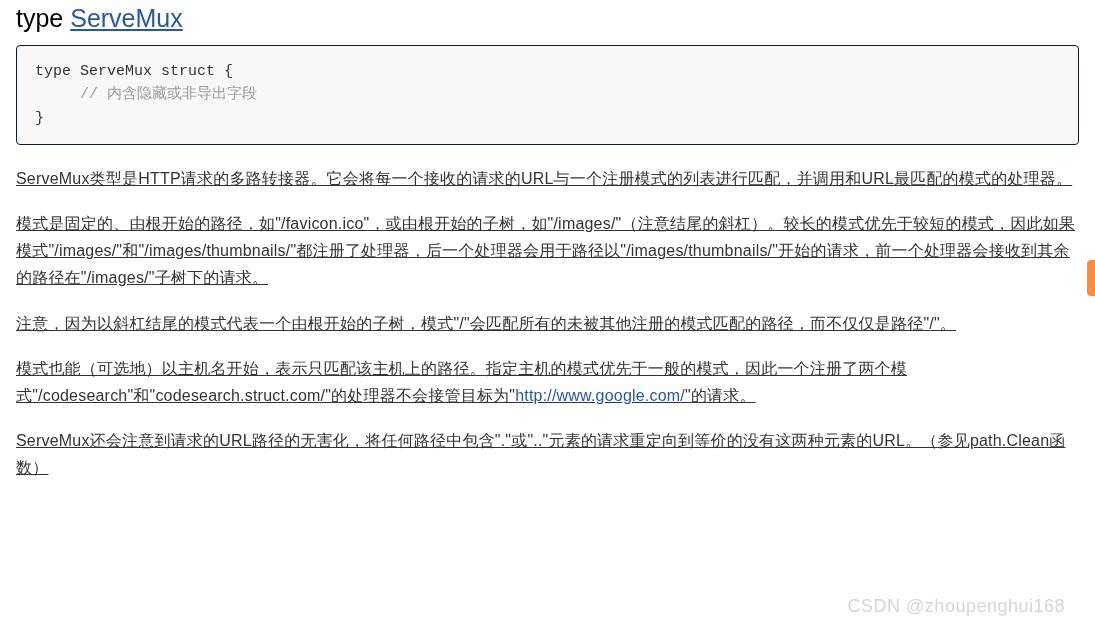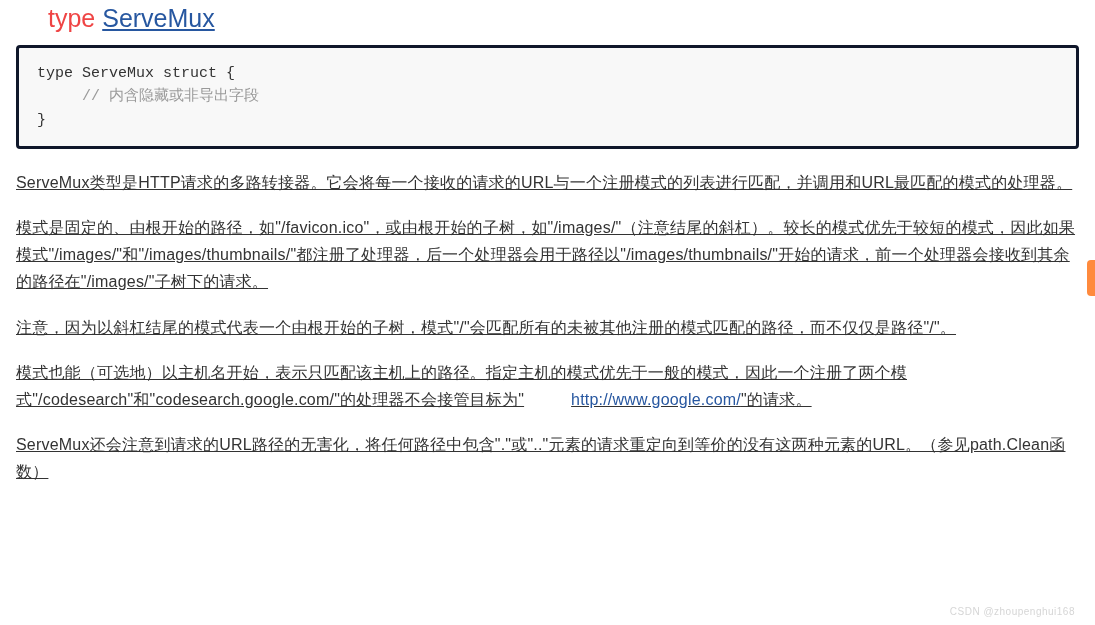--- a/index.html
+++ b/index.html
@@ -18,30 +18,29 @@
       position: relative;
     }
     h2.heading {
       font-size: 25px;
       font-weight: 400;
       color: #333;
       margin-bottom: 12px;
       margin-top: 4px;
     }
     h2.heading .keyword {
-      color: #ef4444;
-      margin-left: 32px;
+      color: #000000;
     }
     h2.heading .typename {
       color: #2757a0;
       text-align: center;
     }
     pre.codeblock {
       background: #f8f8f8;
-      border: 3px solid #0f172a;
+      border: 1px solid #0f172a;
       border-radius: 4px;
       padding: 14px 18px;
       margin-bottom: 20px;
       font-family: "SFMono-Regular", Consolas, "Liberation Mono", Menlo, monospace;
       font-size: 15px;
       line-height: 1.55;
       color: #333;
       white-space: pre;
     }
     pre.codeblock .comment {
@@ -51,28 +50,27 @@
       font-size: 16px;
       line-height: 1.7;
       color: #333;
       margin-bottom: 18px;
       letter-spacing: 0.2px;
       text-decoration: underline;
     }
     a.inline-link {
       color: #2757a0;
       text-decoration: none;
-      margin-left: 47px;
     }
     .watermark {
       position: absolute;
-      right: 20px;
+      right: 30px;
       bottom: 8px;
       color: #c8c8c8;
-      font-size: 10px;
+      font-size: 18px;
       font-family: Arial, sans-serif;
       letter-spacing: 0.5px;
       pointer-events: none;
       user-select: none;
       opacity: 0.75;
       text-align: right;
     }
     .edge-mark {
       position: absolute;
       right: 0;
@@ -96,20 +94,20 @@
 <span class="comment">     // </span><span class="comment">内含隐藏或非导出字段</span>
 <span>}</span></pre>
 
 <p class="para">ServeMux类型是HTTP请求的多路转接器。它会将每一个接收的请求的URL与一个注册模式的列表进行匹配，并调用和URL最匹配的模式的处理器。</p>
 
 <p class="para">模式是固定的、由根开始的路径，如"/favicon.ico"，或由根开始的子树，如"/images/"（注意结尾的斜杠）。较长的模式优先于较短的模式，因此如果模式"/images/"和"/images/thumbnails/"都注册了处理器，后一个处理器会用于路径以"/images/thumbnails/"开始的请求，前一个处理器会接收到其余的路径在"/images/"子树下的请求。</p>
 
 <p class="para">注意，因为以斜杠结尾的模式代表一个由根开始的子树，模式"/"会匹配所有的未被其他注册的模式匹配的路径，而不仅仅是路径"/"。</p>
 
 <p class="para">
-  <span>模式也能（可选地）以主机名开始，表示只匹配该主机上的路径。指定主机的模式优先于一般的模式，因此一个注册了两个模式"/codesearch"和"codesearch.google.com/"的处理器不会接管目标为"</span><a class="inline-link" href="#">http://www.google.com/</a><span>"的请求。</span>
+  <span>模式也能（可选地）以主机名开始，表示只匹配该主机上的路径。指定主机的模式优先于一般的模式，因此一个注册了两个模式"/codesearch"和"codesearch.struct.com/"的处理器不会接管目标为"</span><a class="inline-link" href="#">http://www.google.com/</a><span>"的请求。</span>
 </p>
 
 <p class="para">ServeMux还会注意到请求的URL路径的无害化，将任何路径中包含"."或".."元素的请求重定向到等价的没有这两种元素的URL。（参见path.Clean函数）</p>
 
 <div class="edge-mark"></div>
 
 <div class="watermark">CSDN @zhoupenghui168</div>
 
 </body></html>

